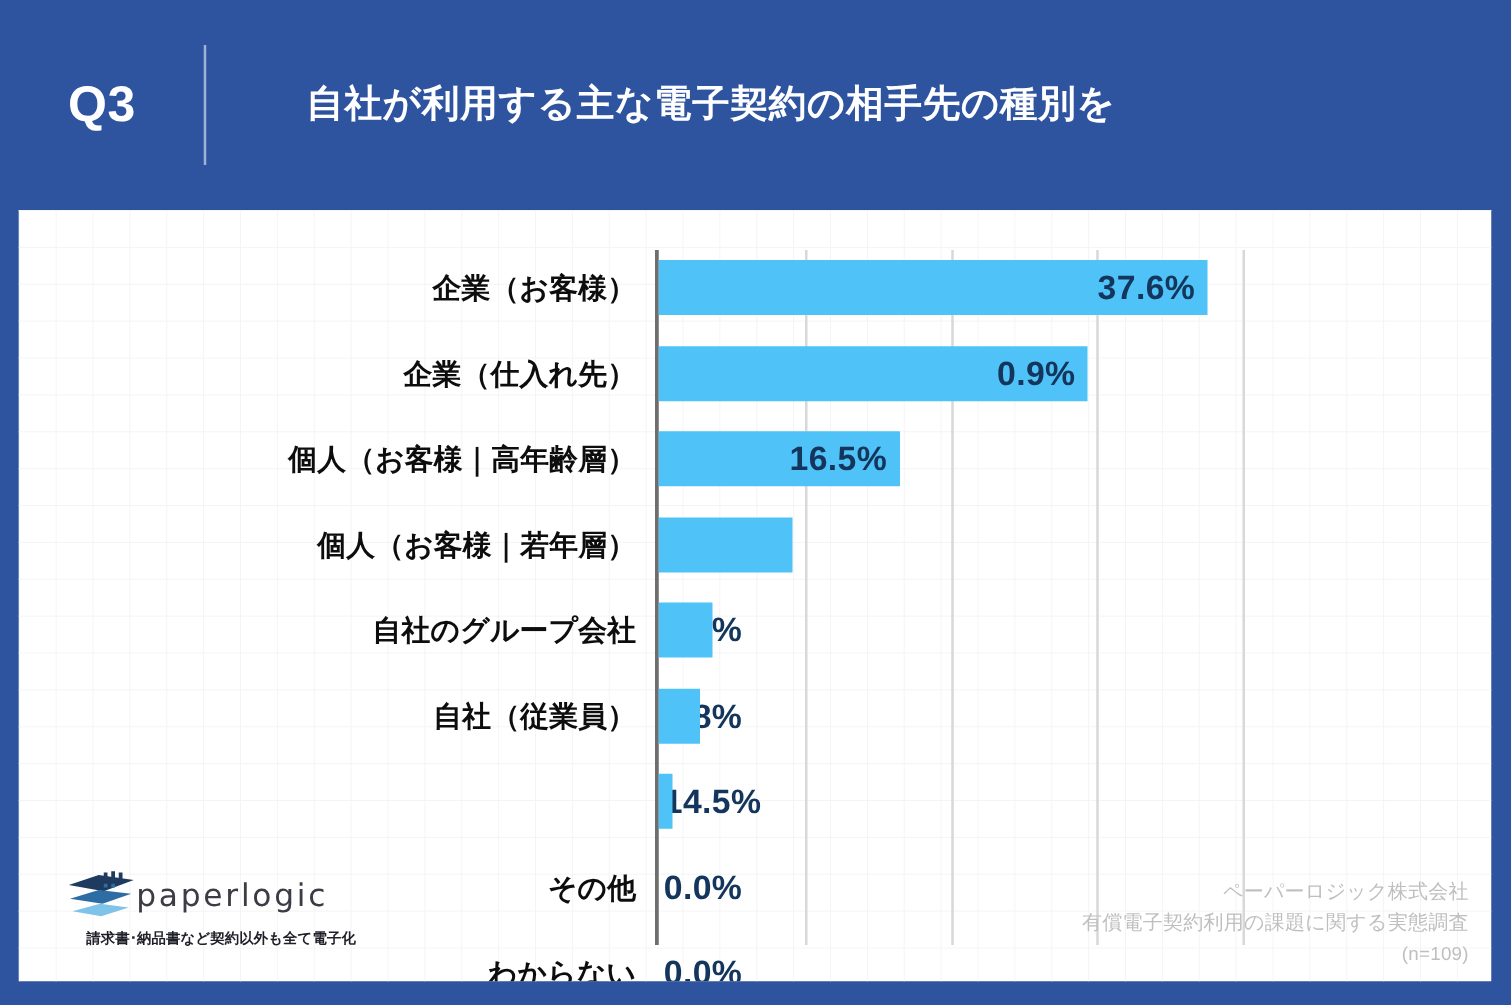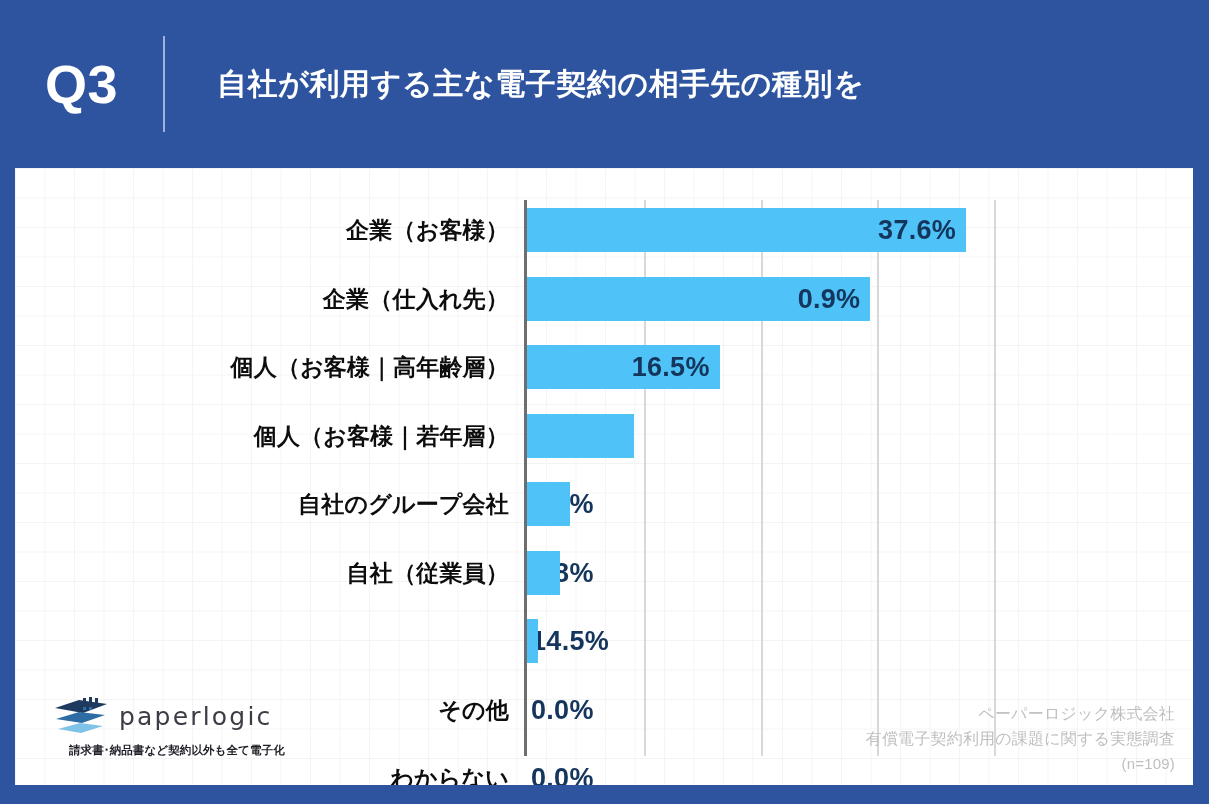--- a/index.html
+++ b/index.html
@@ -22,35 +22,35 @@
     width: 1209px;
     height: 168px;
     background: #2E54A0;
     display: flex;
     align-items: center;
   }
   #q-number {
     width: 163px;
     text-align: center;
     color: #FFFFFF;
-    font-size: 54px;
+    font-size: 40px;
     font-weight: bold;
     letter-spacing: 0.5px;
     line-height: 1;
     flex: 0 0 163px;
   }
   #header-divider {
     width: 2px;
     height: 96px;
     background: #9FB2D6;
     flex: 0 0 2px;
     margin-right: 0px;
   }
   #q-title {
-    padding-left: 52px;
+    padding-left: 80px;
     color: #FFFFFF;
     font-size: 30px;
     font-weight: bold;
     line-height: 1.52;
     letter-spacing: 0.6px;
   }
   #q-title .tline { display: block; white-space: nowrap; }
 
   
   #card {
@@ -141,21 +141,20 @@
   
   #logo-block {
     position: absolute;
     left: 38px;
     top: 528px;
     width: 260px;
   }
   #logo-row {
     display: flex;
     align-items: center;
-    gap: 10px;
   }
   #logo-mark {
     width: 56px;
     height: 40px;
     flex: 0 0 56px;
     position: relative;
   }
   #logo-wordmark {
     font-size: 25px;
     color: #3C3C46;

